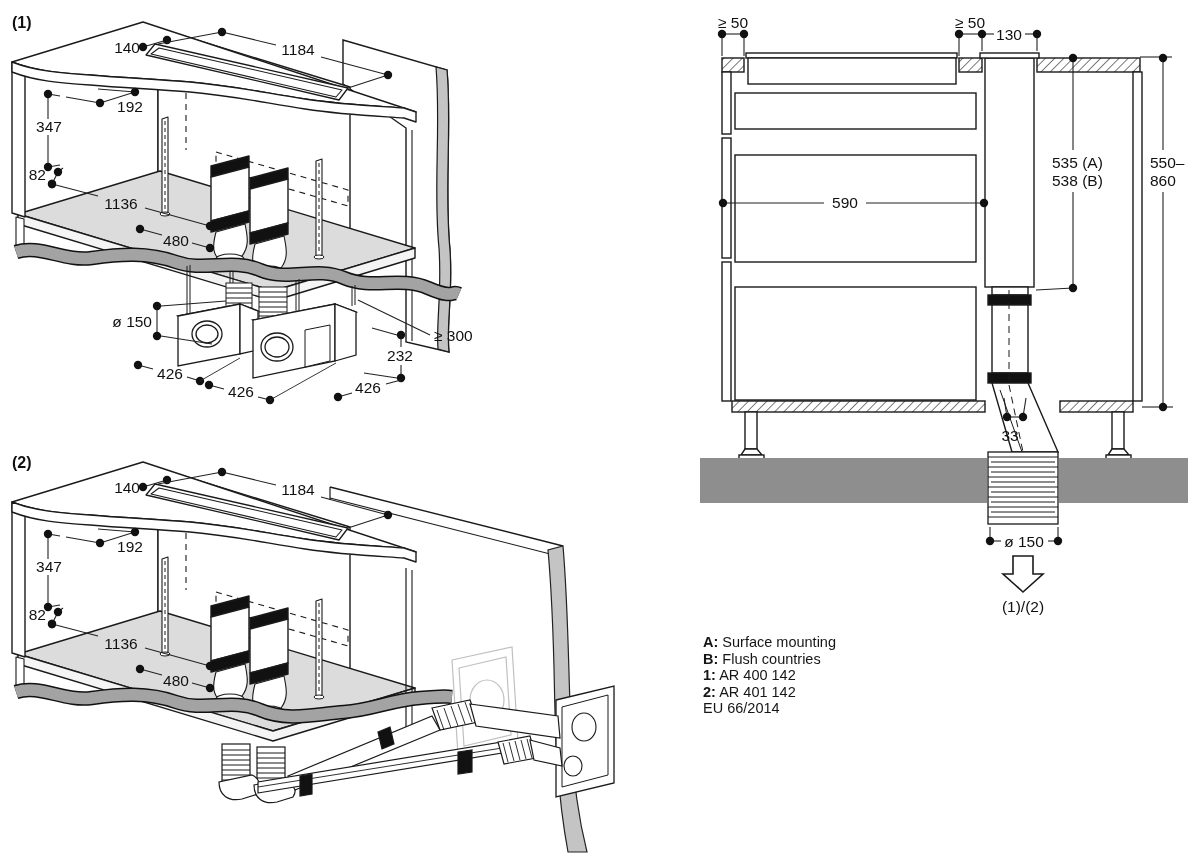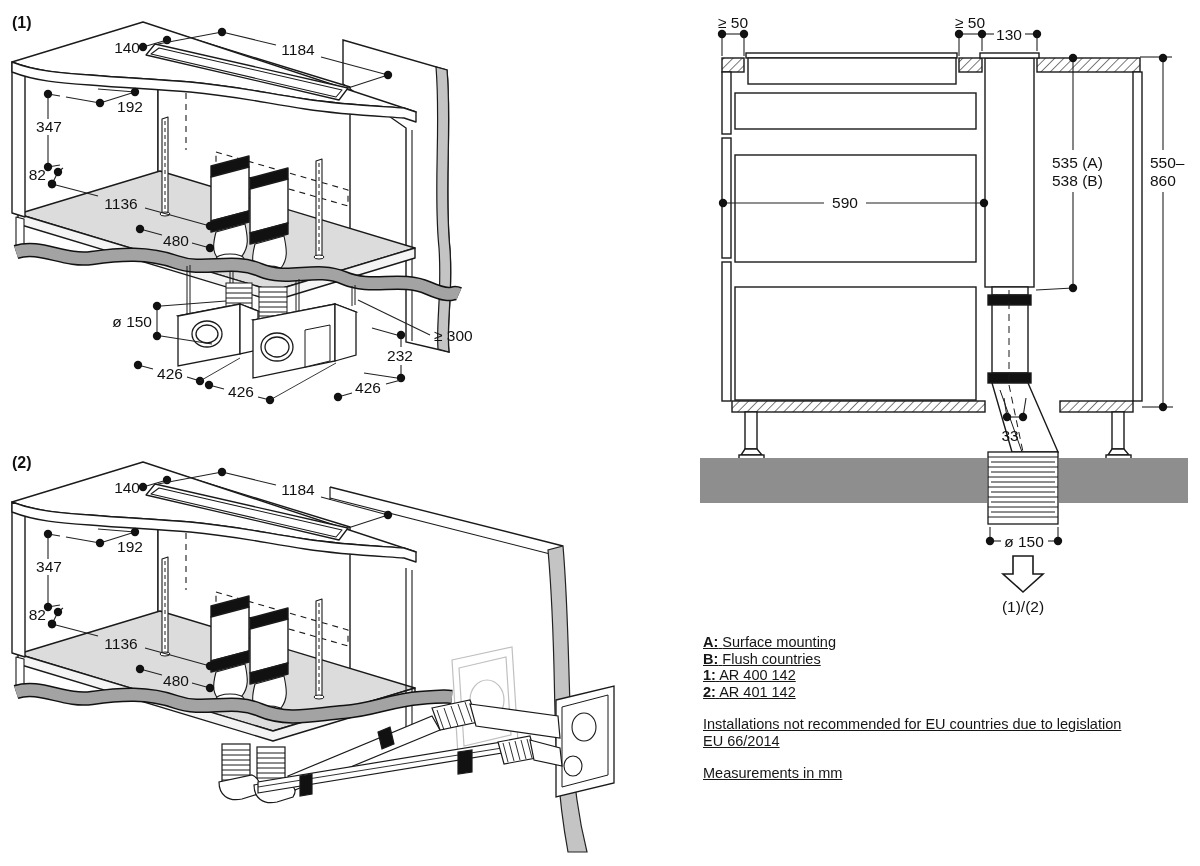--- a/index.html
+++ b/index.html
@@ -2,21 +2,21 @@
 <html><head>
 <meta charset="utf-8">
 <style>
   html,body{margin:0;padding:0;background:#fff;}
   .canvas{position:relative;width:1200px;height:866px;background:#ffffff;overflow:hidden;
           font-family:"Liberation Sans",sans-serif;}
   .canvas svg{position:absolute;left:0;top:0;}
   svg text{font-family:"Liberation Sans",sans-serif;font-size:15.5px;fill:#111;}
   svg text.tag{font-weight:bold;font-size:16px;}
   .notes{position:absolute;left:703px;top:634px;width:480px;color:#161616;
-         font-size:14.5px;line-height:16.5px;text-decoration:underline;}
+         font-size:14.5px;line-height:16.5px;}
   .notes p{margin:0;}
   .notes p.gap{margin-top:16px;}
   .notes b{font-weight:bold;}
 </style>
 </head>
 <body>
 
 <div class="canvas">
 <svg width="1200" height="866" viewBox="0 0 1200 866">
   <defs>
@@ -386,17 +386,15 @@
     <text x="1024" y="547" text-anchor="middle">ø 150</text>
     <text x="1023" y="612" text-anchor="middle">(1)/(2)</text>
   </g>
 </svg>
 
 <div class="notes">
   <p><b>A:</b> <span>Surface mounting</span></p>
   <p><b>B:</b> <span>Flush countries</span></p>
   <p><b>1:</b> <span>AR 400 142</span></p>
   <p><b>2:</b> <span>AR 401 142</span></p>
-  <p class="gap">Installations not recommended for EU countries due to legislation</p>
   <p>EU 66/2014</p>
-  <p class="gap">Measurements in mm</p>
 </div>
 </div>
 
 </body></html>

